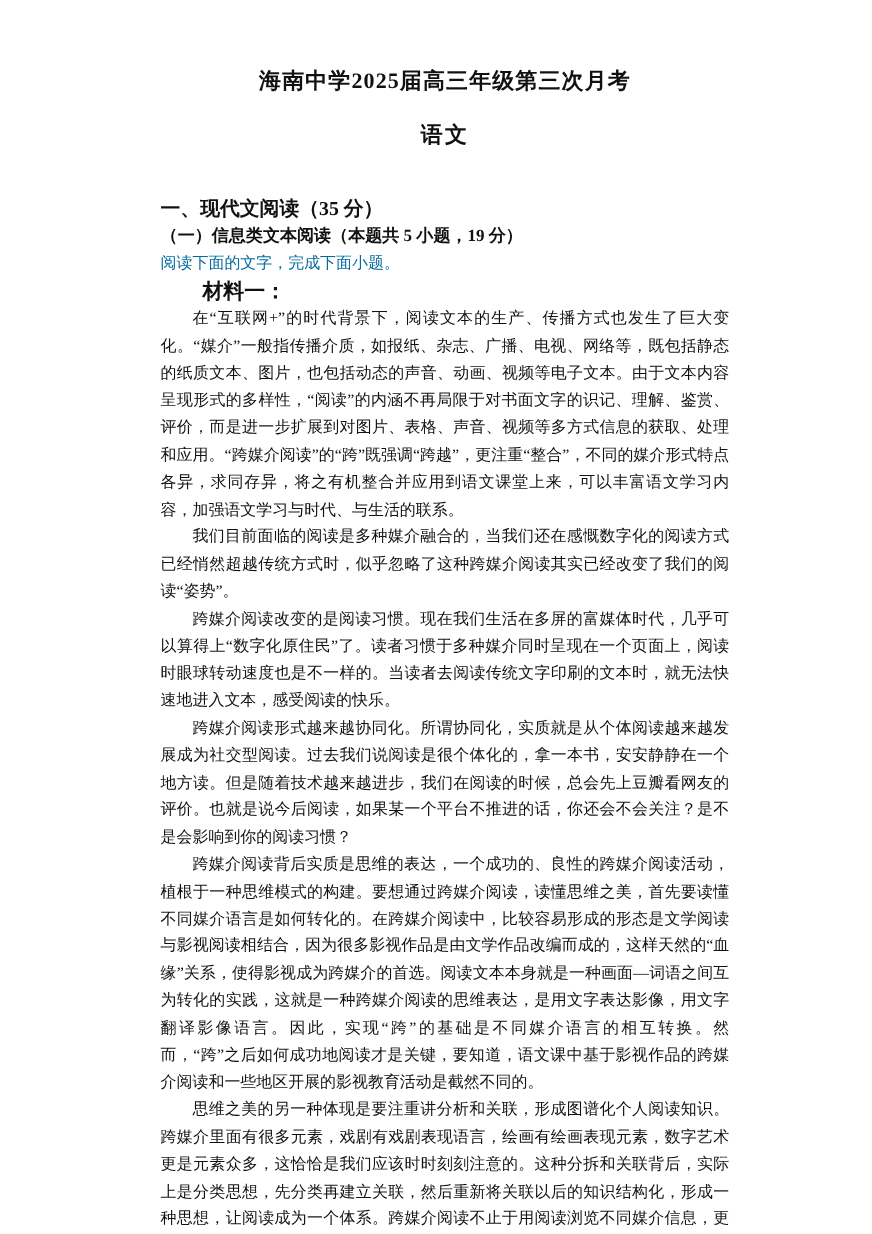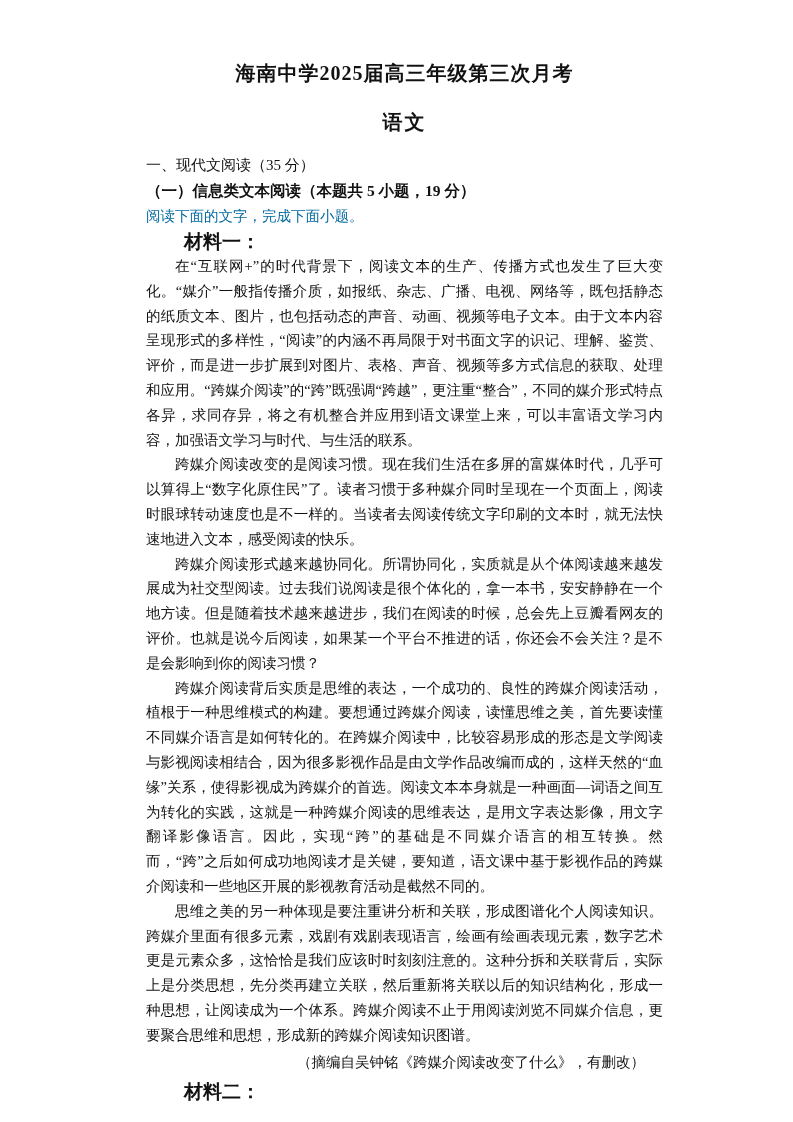--- a/index.html
+++ b/index.html
@@ -22,23 +22,23 @@
     margin-top:8px;
   }
   .subject-title {
     text-align:center;
     font-size:20px;
     font-weight:bold;
     margin-top:22px;
     letter-spacing:2px;
   }
   .h-section {
-    font-size:15px;
-    font-weight:normal;
-    margin-top:16px;
+    font-size:18px;
+    font-weight:bold;
+    margin-top:40px;
     line-height:26px;
   }
   .h-subsection {
     font-size:15.5px;
     font-weight:bold;
     line-height:26px;
   }
   .instruction {
     font-size:14.5px;
     line-height:25px;
@@ -75,20 +75,21 @@
   <h1 class="exam-title">海南中学2025届高三年级第三次月考</h1>
   <h2 class="subject-title">语文</h2>
 
   <div class="h-section">一、现代文阅读（35 分）</div>
   <div class="h-subsection">（一）信息类文本阅读（本题共 5 小题，19 分）</div>
   <div class="instruction">阅读下面的文字，完成下面小题。</div>
 
   <div class="material-label">材料一：</div>
 
   <p class="body-para">在“互联网+”的时代背景下，阅读文本的生产、传播方式也发生了巨大变化。“媒介”一般指传播介质，如报纸、杂志、广播、电视、网络等，既包括静态的纸质文本、图片，也包括动态的声音、动画、视频等电子文本。由于文本内容呈现形式的多样性，“阅读”的内涵不再局限于对书面文字的识记、理解、鉴赏、评价，而是进一步扩展到对图片、表格、声音、视频等多方式信息的获取、处理和应用。“跨媒介阅读”的“跨”既强调“跨越”，更注重“整合”，不同的媒介形式特点各异，求同存异，将之有机整合并应用到语文课堂上来，可以丰富语文学习内容，加强语文学习与时代、与生活的联系。</p>
+  <p class="body-para">我们目前面临的阅读是多种媒介融合的，当我们还在感慨数字化的阅读方式已经悄然超越传统方式时，似乎忽略了这种跨媒介阅读其实已经改变了我们的阅读“姿势”。</p>
   <p class="body-para">跨媒介阅读改变的是阅读习惯。现在我们生活在多屏的富媒体时代，几乎可以算得上“数字化原住民”了。读者习惯于多种媒介同时呈现在一个页面上，阅读时眼球转动速度也是不一样的。当读者去阅读传统文字印刷的文本时，就无法快速地进入文本，感受阅读的快乐。</p>
   <p class="body-para">跨媒介阅读形式越来越协同化。所谓协同化，实质就是从个体阅读越来越发展成为社交型阅读。过去我们说阅读是很个体化的，拿一本书，安安静静在一个地方读。但是随着技术越来越进步，我们在阅读的时候，总会先上豆瓣看网友的评价。也就是说今后阅读，如果某一个平台不推进的话，你还会不会关注？是不是会影响到你的阅读习惯？</p>
   <p class="body-para">跨媒介阅读背后实质是思维的表达，一个成功的、良性的跨媒介阅读活动，植根于一种思维模式的构建。要想通过跨媒介阅读，读懂思维之美，首先要读懂不同媒介语言是如何转化的。在跨媒介阅读中，比较容易形成的形态是文学阅读与影视阅读相结合，因为很多影视作品是由文学作品改编而成的，这样天然的“血缘”关系，使得影视成为跨媒介的首选。阅读文本本身就是一种画面—词语之间互为转化的实践，这就是一种跨媒介阅读的思维表达，是用文字表达影像，用文字翻译影像语言。因此，实现“跨”的基础是不同媒介语言的相互转换。然而，“跨”之后如何成功地阅读才是关键，要知道，语文课中基于影视作品的跨媒介阅读和一些地区开展的影视教育活动是截然不同的。</p>
   <p class="body-para">思维之美的另一种体现是要注重讲分析和关联，形成图谱化个人阅读知识。跨媒介里面有很多元素，戏剧有戏剧表现语言，绘画有绘画表现元素，数字艺术更是元素众多，这恰恰是我们应该时时刻刻注意的。这种分拆和关联背后，实际上是分类思想，先分类再建立关联，然后重新将关联以后的知识结构化，形成一种思想，让阅读成为一个体系。跨媒介阅读不止于用阅读浏览不同媒介信息，更要聚合思维和思想，形成新的跨媒介阅读知识图谱。</p>
 
   <div class="attribution">（摘编自吴钟铭《跨媒介阅读改变了什么》，有删改）</div>
 
   <div class="material-label">材料二：</div>
 
 

